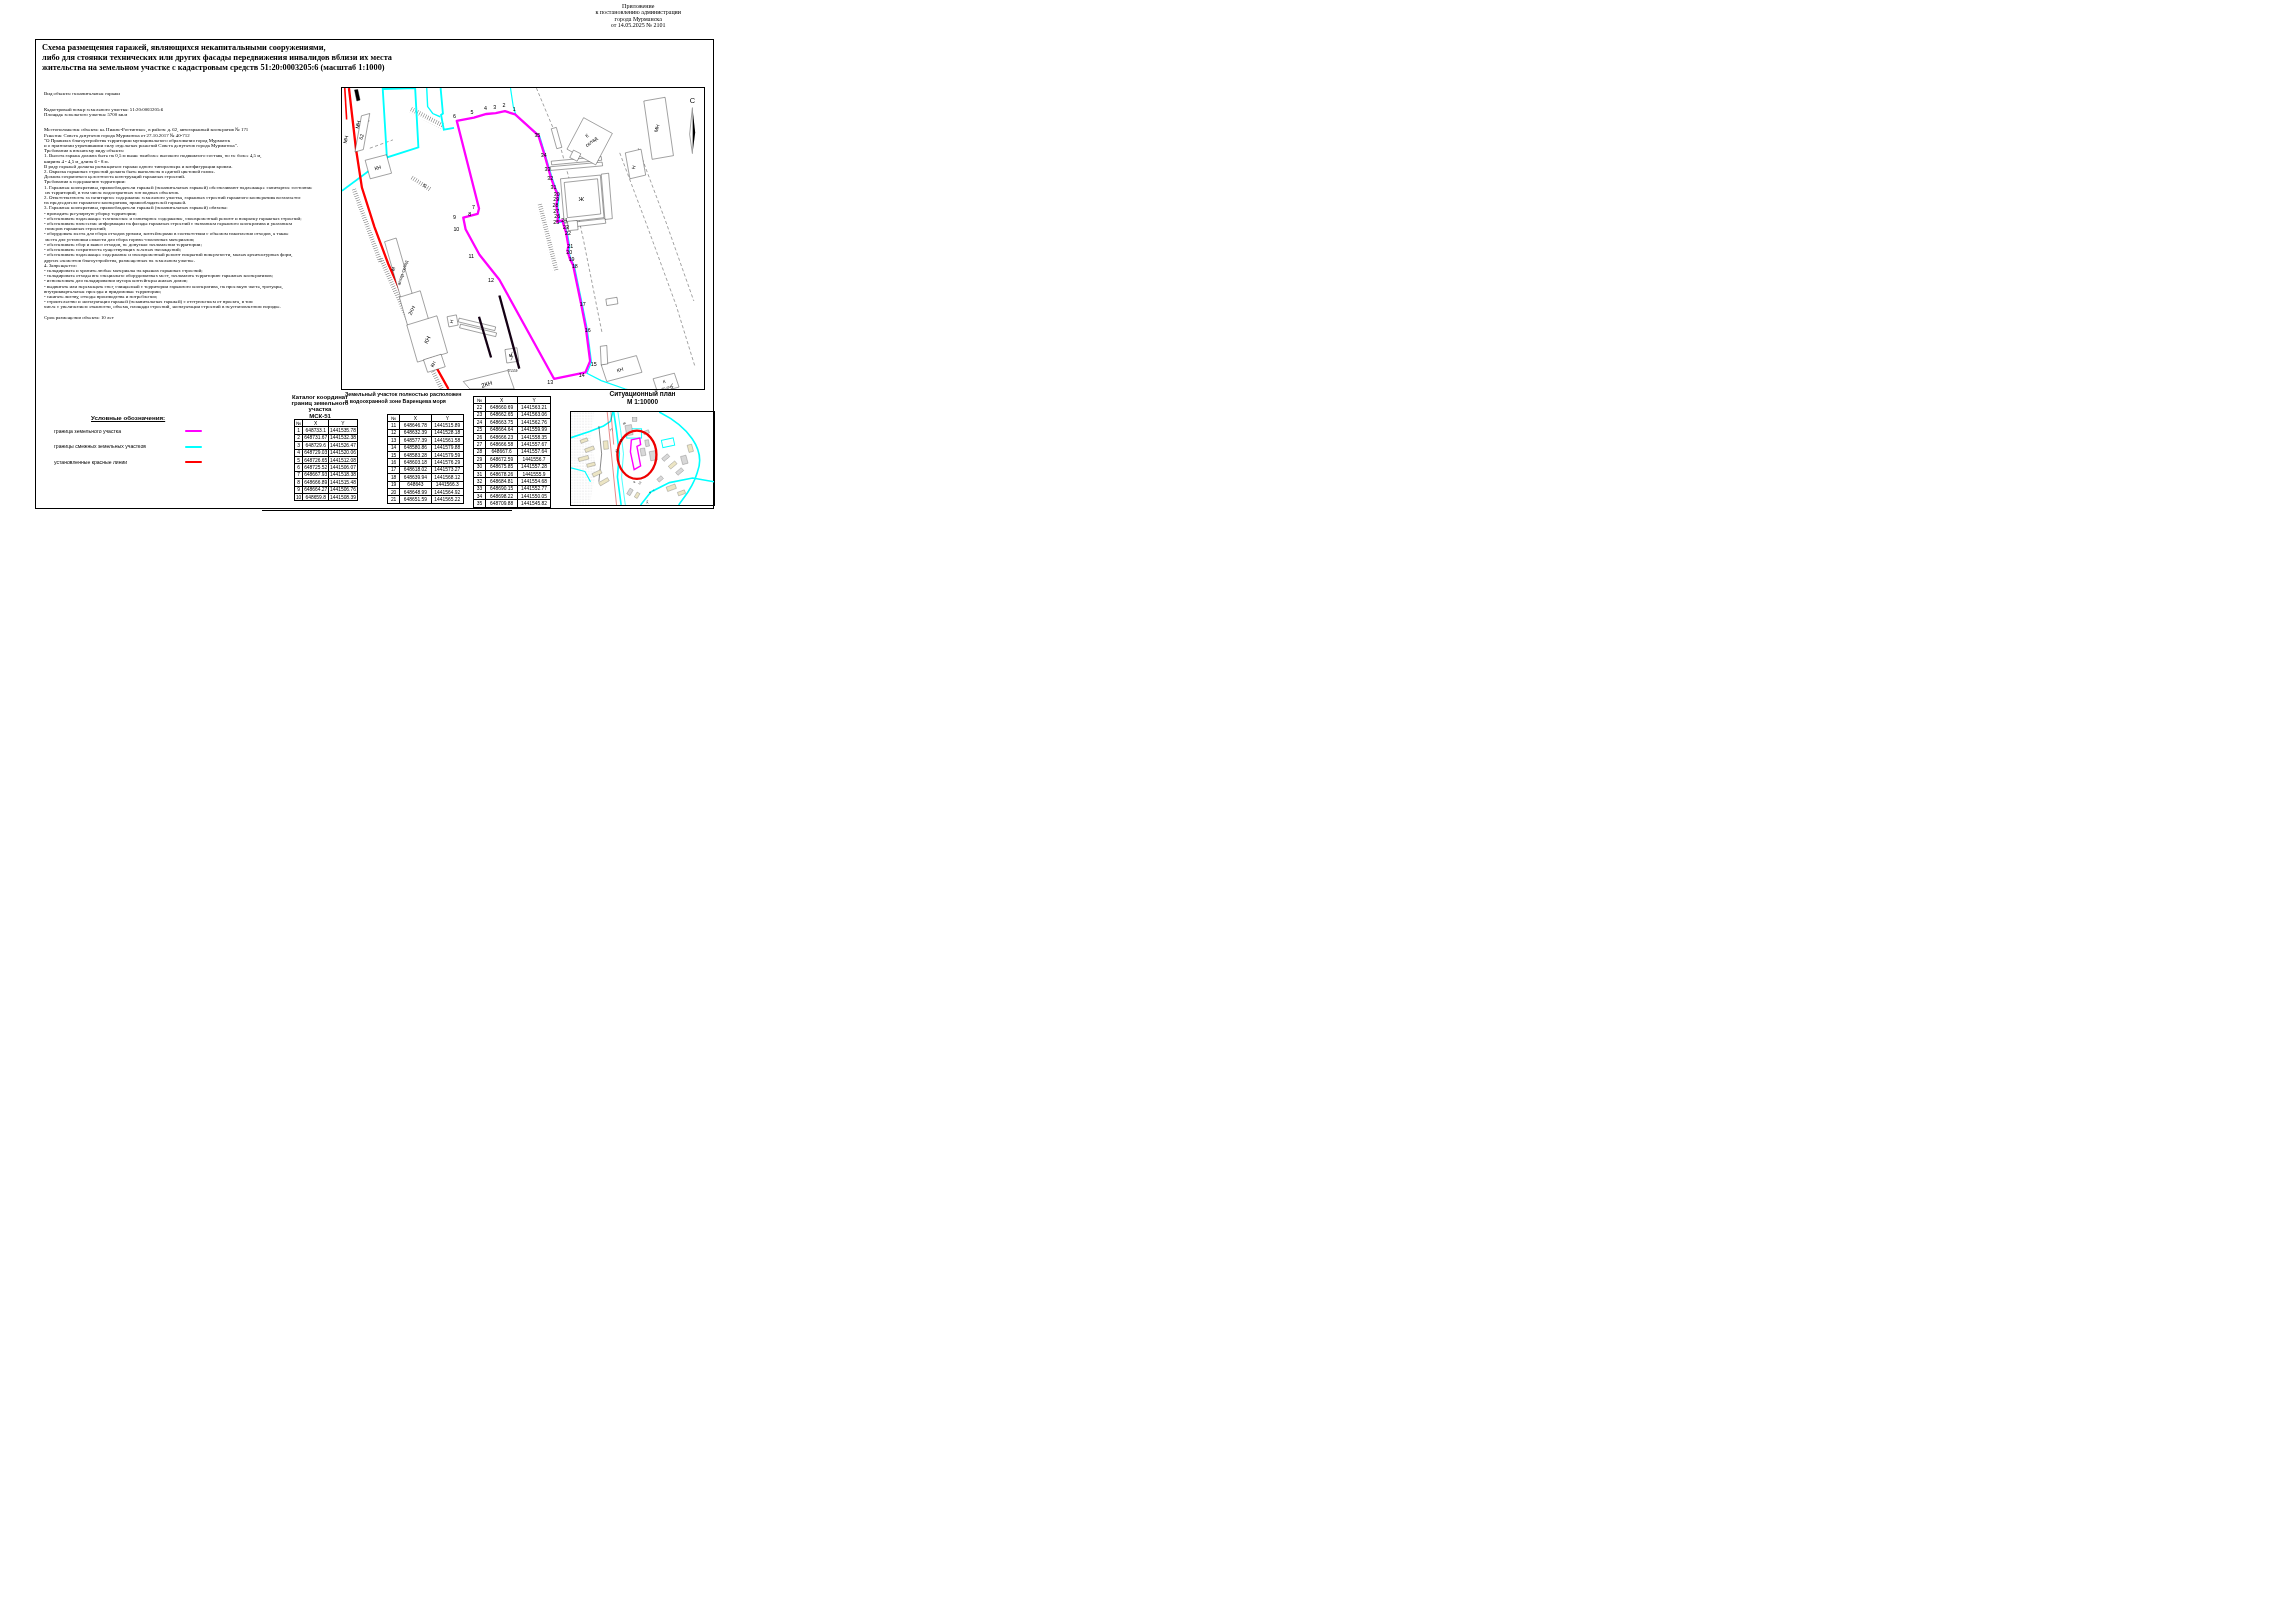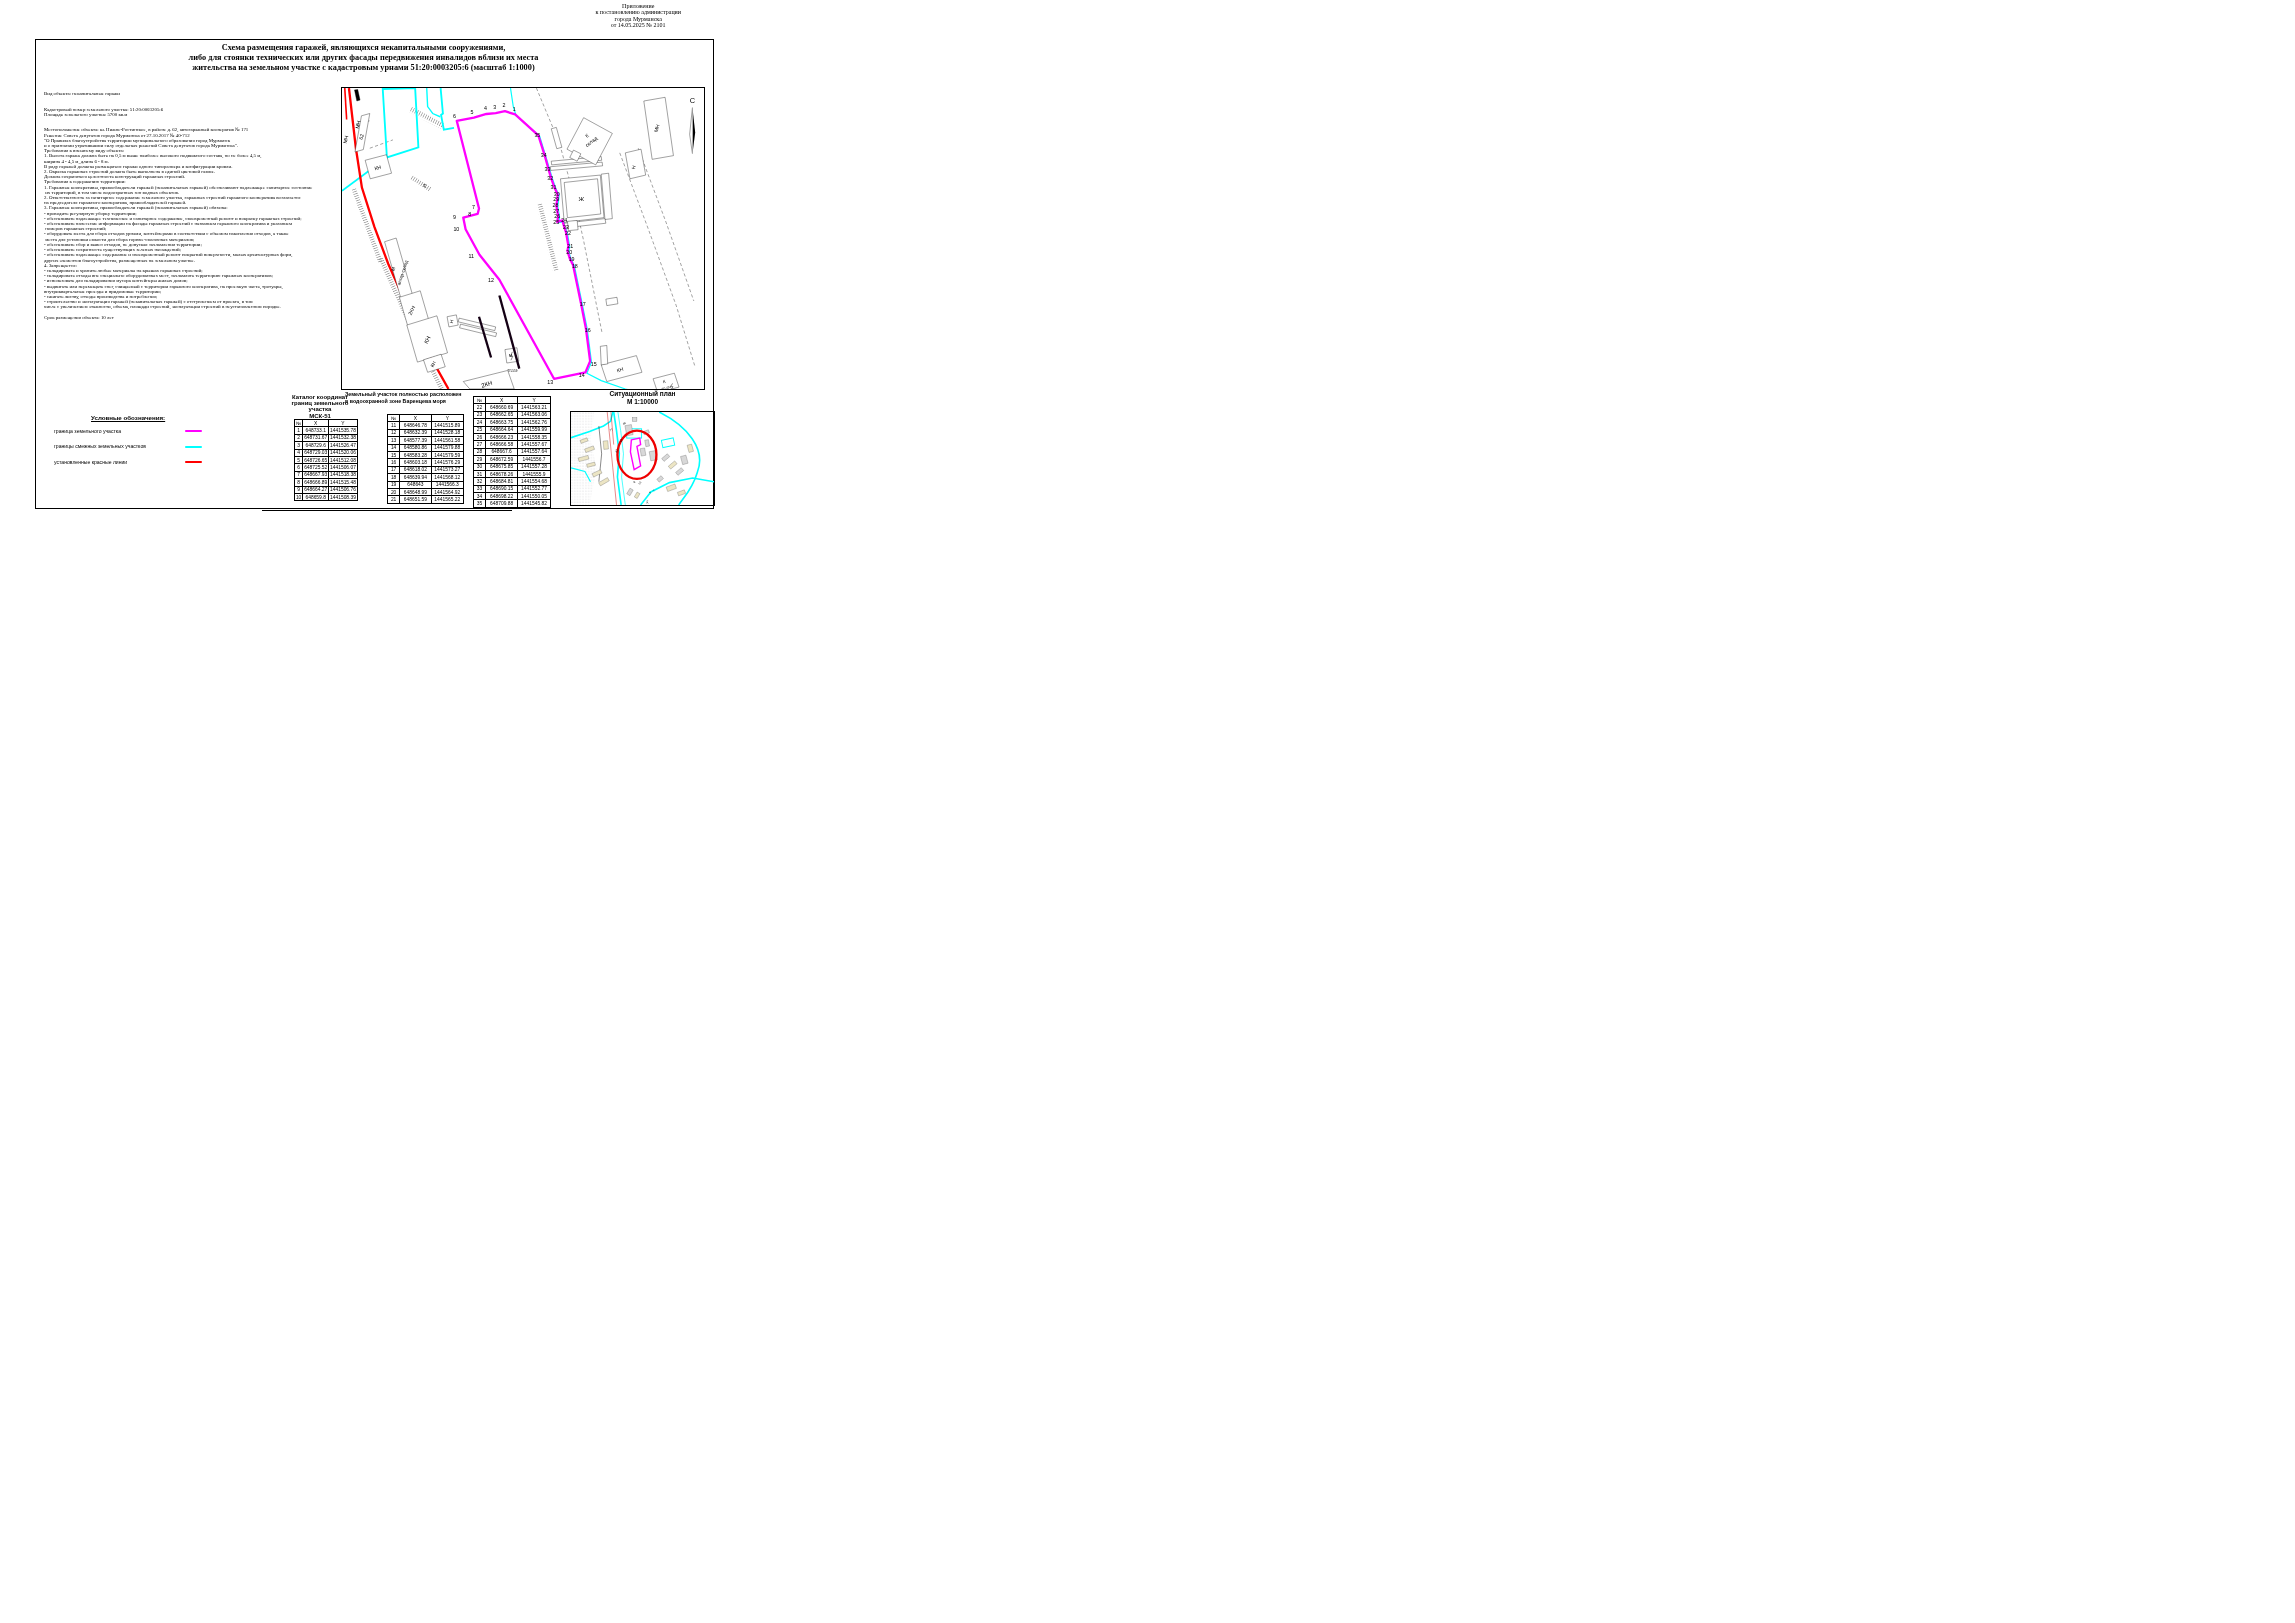--- a/index.html
+++ b/index.html
@@ -1,21 +1,21 @@
 <!DOCTYPE html>
 <html style="font-size:7.4px"><head>
 <meta charset="utf-8">
 <style>
   html,body{margin:0;padding:0;background:#fff;}
   #page{position:relative;width:726px;height:513px;background:#fff;overflow:hidden;
         font-family:"Liberation Serif",serif;color:#000;}
   .abs{position:absolute;}
   #border-box{left:35px;top:39px;width:677px;height:468px;border:0.9px solid #000;}
   #annotation{right:9.3px;top:2.8px;width:157px;text-align:center;font-size:6px;line-height:6.5px;}
-  #title{left:42px;top:43px;width:643px;text-align:center;font-weight:bold;font-size:8.3px;line-height:10.2px;}
+  #title{left:42px;top:43px;width:643px;font-weight:bold;font-size:8.3px;line-height:10.2px;}
   #info{left:44px;top:91px;width:298px;font-size:4.9px;line-height:5.2px;}
   #info .ln{white-space:pre;min-height:5.2px;}
   #map-frame{left:341px;top:87px;width:362px;height:301px;border:0.5px solid #000;}
   #legend-heading{left:91px;top:414px;font-family:"Liberation Sans",sans-serif;
       font-weight:bold;font-size:6.2px;text-decoration:underline;}
   .legend-label{font-family:"Liberation Sans",sans-serif;font-size:5.1px;}
   .legend-swatch{width:17px;height:1.9px;border-radius:0.9px;}
   .tbl-heading{font-family:"Liberation Sans",sans-serif;font-weight:bold;font-size:6px;
       line-height:6.2px;text-align:center;}
   table.coords{border-collapse:collapse;font-family:"Liberation Sans",sans-serif;font-size:4.9px;}
@@ -39,21 +39,21 @@
       <div class="ln">к постановлению администрации</div>
       <div class="ln">города Мурманска</div>
       <div class="ln">от 14.05.2025 № 2101</div>
     </div>
 
   <div id="border-box" class="abs"></div>
 
   <div id="title" class="abs">
       <div class="ln">Схема размещения гаражей, являющихся некапитальными сооружениями,</div>
       <div class="ln">либо для стоянки технических или других фасады передвижения инвалидов вблизи их места</div>
-      <div class="ln">жительства на земельном участке с кадастровым урнами 51:20:0003205:6 (масштаб 1:1000)</div>
+      <div class="ln">жительства на земельном участке с кадастровым средств 51:20:0003205:6 (масштаб 1:1000)</div>
     </div>
 
   <div id="info" class="abs">
       <div class="ln">Вид объекта: некапитальные гаражи</div>
       <div class="ln">&nbsp;</div>
       <div class="ln">&nbsp;</div>
       <div class="ln">Кадастровый номер земельного участка: 51:20:0003205:6</div>
       <div class="ln">Площадь земельного участка: 5700 кв.м</div>
       <div class="ln">&nbsp;</div>
       <div class="ln">&nbsp;</div>

